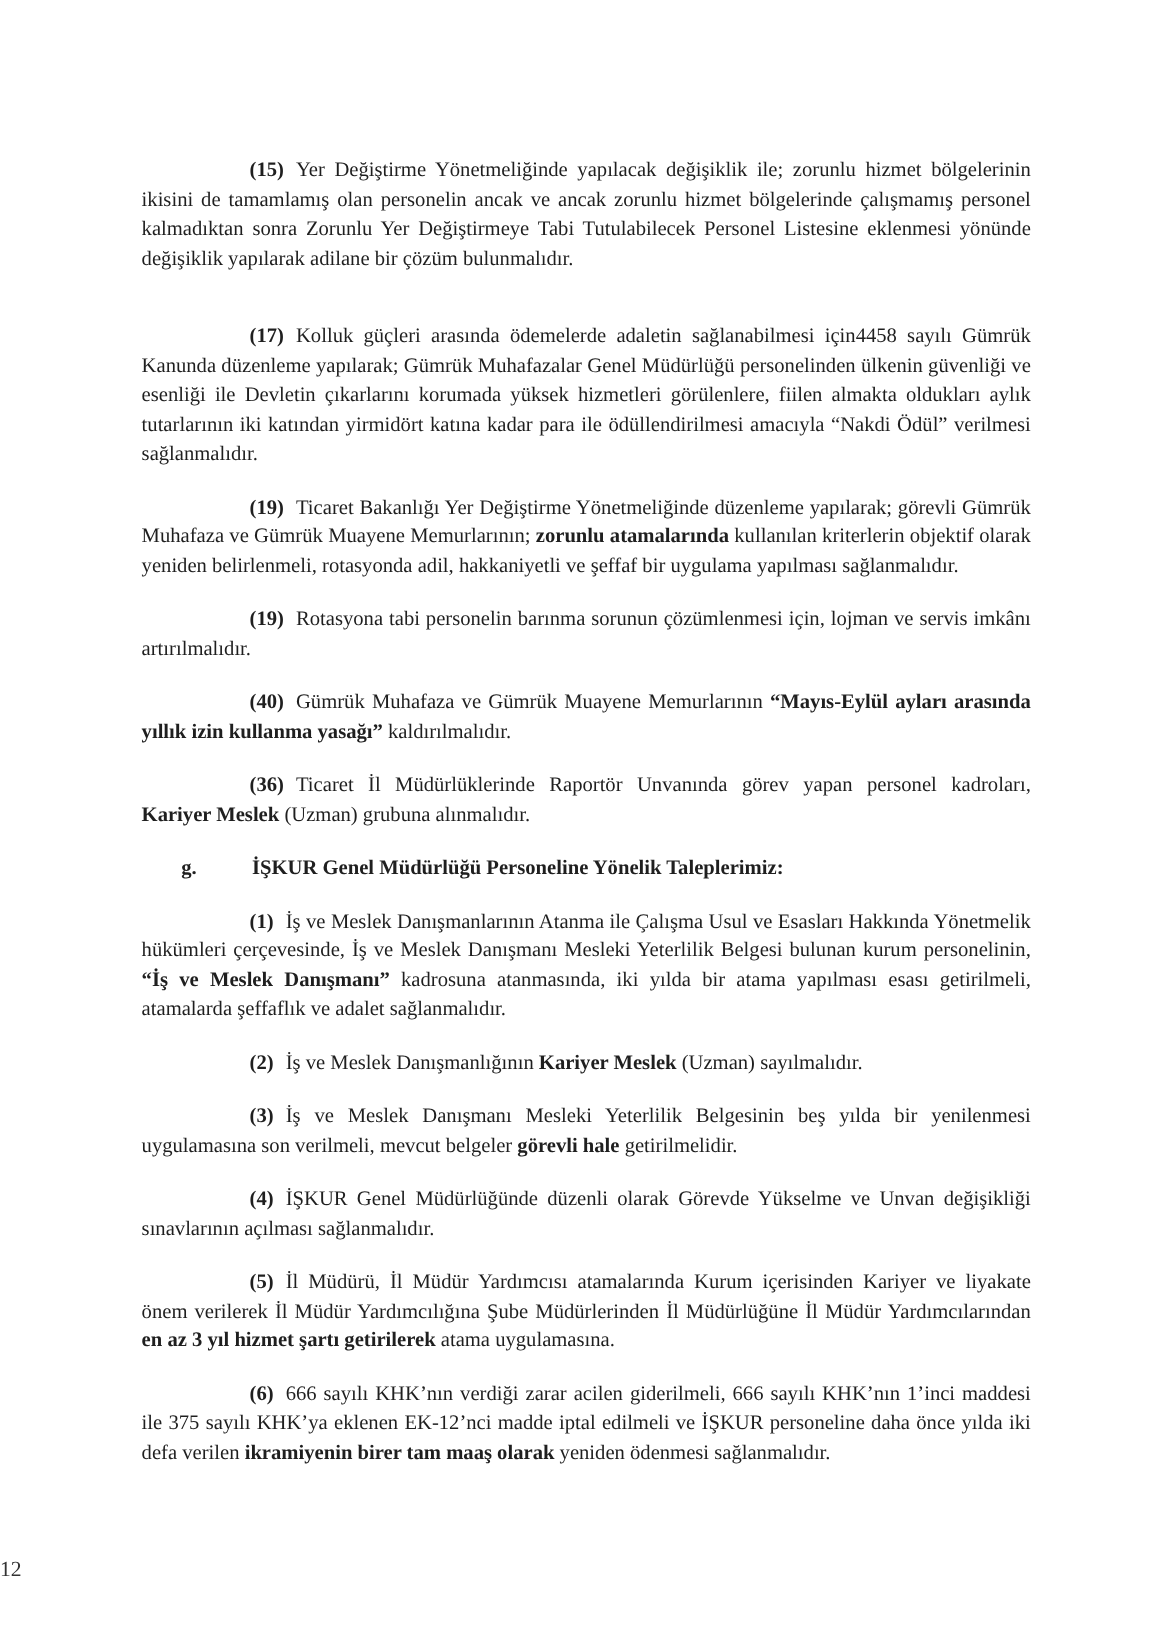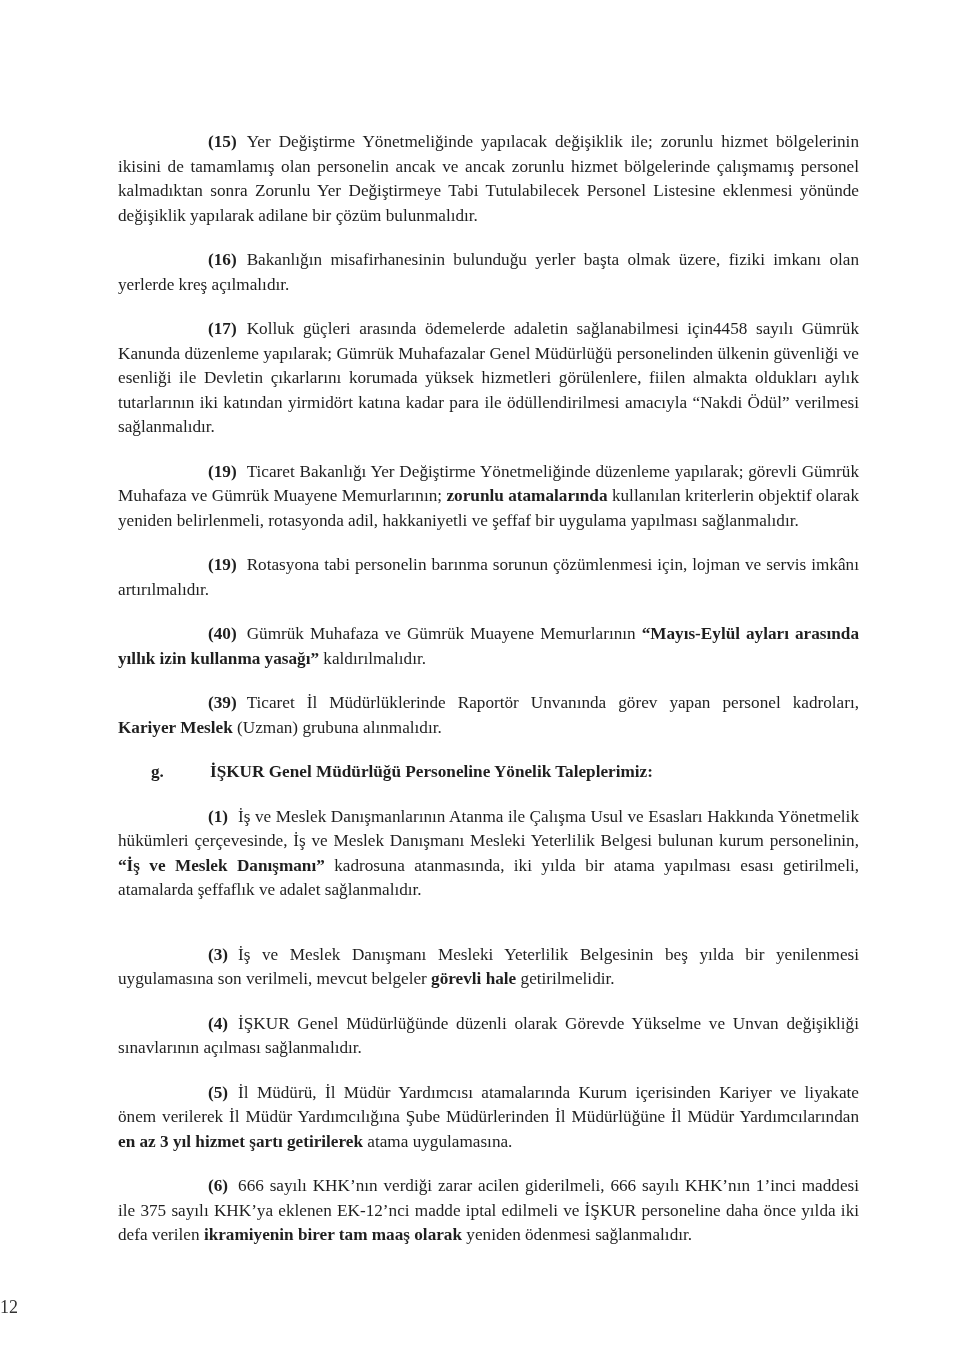--- a/index.html
+++ b/index.html
@@ -63,23 +63,20 @@
 </head>
 <body>
 
 <div class="page">
 
   <p class="para">
     <span class="num">(15)</span><span>Yer Değiştirme Yönetmeliğinde yapılacak değişiklik ile; zorunlu hizmet bölgelerinin ikisini de tamamlamış olan personelin ancak ve ancak zorunlu hizmet bölgelerinde çalışmamış personel kalmadıktan sonra Zorunlu Yer Değiştirmeye Tabi Tutulabilecek Personel Listesine eklenmesi yönünde değişiklik yapılarak adilane bir çözüm bulunmalıdır.</span>
   </p>
   <div class="gap"></div>
 
-  <p class="para">
-    <span class="num">(16)</span><span>Bakanlığın misafirhanesinin bulunduğu yerler başta olmak üzere, fiziki imkanı olan yerlerde kreş açılmalıdır.</span>
-  </p>
   <div class="gap"></div>
 
   <p class="para">
     <span class="num">(17)</span><span>Kolluk güçleri arasında ödemelerde adaletin sağlanabilmesi için4458 sayılı Gümrük Kanunda düzenleme yapılarak; Gümrük Muhafazalar Genel Müdürlüğü personelinden ülkenin güvenliği ve esenliği ile Devletin çıkarlarını korumada yüksek hizmetleri görülenlere, fiilen almakta oldukları aylık tutarlarının iki katından yirmidört katına kadar para ile ödüllendirilmesi amacıyla “Nakdi Ödül” verilmesi sağlanmalıdır.</span>
   </p>
   <div class="gap"></div>
 
   <p class="para">
     <span class="num">(19)</span><span>Ticaret Bakanlığı Yer Değiştirme Yönetmeliğinde düzenleme yapılarak; görevli Gümrük Muhafaza ve Gümrük Muayene Memurlarının; </span><b>zorunlu atamalarında</b><span> kullanılan kriterlerin objektif olarak yeniden belirlenmeli, rotasyonda adil, hakkaniyetli ve şeffaf bir uygulama yapılması sağlanmalıdır.</span>
   </p>
@@ -89,35 +86,38 @@
     <span class="num">(19)</span><span>Rotasyona tabi personelin barınma sorunun çözümlenmesi için, lojman ve servis imkânı artırılmalıdır.</span>
   </p>
   <div class="gap"></div>
 
   <p class="para">
     <span class="num">(40)</span><span>Gümrük Muhafaza ve Gümrük Muayene Memurlarının </span><b>“Mayıs-Eylül ayları arasında yıllık izin kullanma yasağı”</b><span> kaldırılmalıdır.</span>
   </p>
   <div class="gap"></div>
 
   <p class="para">
-    <span class="num">(39)</span><span>Ticaret İl Müdürlüklerinde Raportör Unvanında görev yapan personel kadroları, </span><b>Kariyer Meslek</b><span> (Uzman) grubuna alınmalıdır.</span>
+    <span class="num">(36)</span><span>Ticaret İl Müdürlüklerinde Raportör Unvanında görev yapan personel kadroları, </span><b>Kariyer Meslek</b><span> (Uzman) grubuna alınmalıdır.</span>
   </p>
   <div class="gap"></div>
 
   <div class="heading">
     <span class="letter">g.</span>
     <span class="htext">İŞKUR Genel Müdürlüğü Personeline Yönelik Taleplerimiz:</span>
   </div>
   <div class="gap"></div>
 
   <p class="para">
     <span class="num">(1)</span><span>İş ve Meslek Danışmanlarının Atanma ile Çalışma Usul ve Esasları Hakkında Yönetmelik hükümleri çerçevesinde, İş ve Meslek Danışmanı Mesleki Yeterlilik Belgesi bulunan kurum personelinin, </span><b>“İş ve Meslek Danışmanı”</b><span> kadrosuna atanmasında, iki yılda bir atama yapılması esası getirilmeli, atamalarda şeffaflık ve adalet sağlanmalıdır.</span>
   </p>
   <div class="gap"></div>
 
+  <p class="para">
+    <span class="num">(2)</span><span>İş ve Meslek Danışmanlığının </span><b>Kariyer Meslek</b><span> (Uzman) sayılmalıdır.</span>
+  </p>
   <div class="gap"></div>
 
   <p class="para">
     <span class="num">(3)</span><span>İş ve Meslek Danışmanı Mesleki Yeterlilik Belgesinin beş yılda bir yenilenmesi uygulamasına son verilmeli, mevcut belgeler </span><b>görevli hale</b><span> getirilmelidir.</span>
   </p>
   <div class="gap"></div>
 
   <p class="para">
     <span class="num">(4)</span><span>İŞKUR Genel Müdürlüğünde düzenli olarak Görevde Yükselme ve Unvan değişikliği sınavlarının açılması sağlanmalıdır.</span>
   </p>

